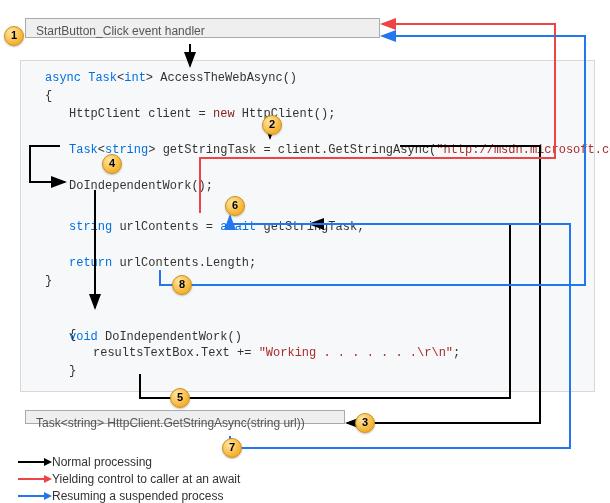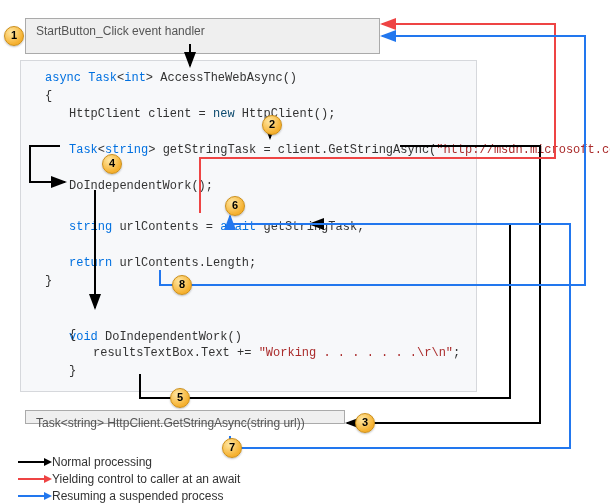--- a/index.html
+++ b/index.html
@@ -21,36 +21,36 @@
     padding: 5px 10px;
     box-sizing: border-box;
     color: #555;
   }
   .code-box {
     position: absolute;
     background: #f7f8fa;
     border: 1px solid #d6d8dc;
     left: 20px;
     top: 60px;
-    width: 457px;
+    width: 575px;
     height: 332px;
     box-sizing: border-box;
   }
   pre.code {
     position: absolute;
     margin: 0;
     font-family: Consolas, "Courier New", monospace;
     font-size: 12px;
     line-height: 18px;
     color: #333;
     white-space: pre;
   }
   .kw { color: #0070e0; }
   .type { color: #0070e0; }
-  .new { color: #0c4a6e; }
+  .new { color: #7f1d1d; }
   .str { color: #aa2b2b; }
   .marker {
     position: absolute;
     width: 18px;
     height: 18px;
     border-radius: 50%;
     background: radial-gradient(circle at 35% 30%, #ffe7a3, #f5b02e 70%);
     border: 1px solid #cc8f1a;
     color: #000;
     font-size: 11px;
@@ -74,21 +74,21 @@
     top: 0;
     width: 610px;
     height: 503px;
     pointer-events: none;
     z-index: 10;
   }
 </style>
 </head>
 <body>
 
-<div class="box" style="left:25px; top:18px; width:355px; height:36px;">
+<div class="box" style="left:25px; top:18px; width:355px; height:20px;">
   <span>StartButton_Click event handler</span>
 </div>
 
 <div class="code-box">
 
 <pre class="code" style="left:24px; top:8px;"><span class="kw">async</span> <span class="type">Task</span>&lt;<span class="type">int</span><span>&gt; AccessTheWebAsync()</span></pre>
 <pre class="code" style="left:24px; top:26px;">{</pre>
 <pre class="code" style="left:48px; top:44px;"><span>HttpClient client = </span><span class="new">new</span><span> HttpClient();</span></pre>
 <pre class="code" style="left:48px; top:80px;"><span class="type">Task</span>&lt;<span class="type">string</span><span>&gt; getStringTask = client.GetStringAsync(</span><span class="str">"http://msdn.microsoft.com"</span></pre>
 <pre class="code" style="left:48px; top:116px;">DoIndependentWork();</pre>

